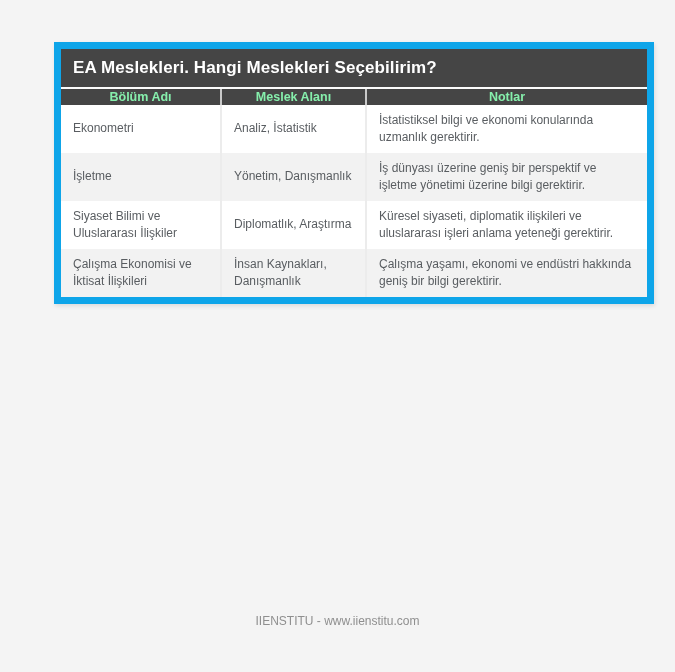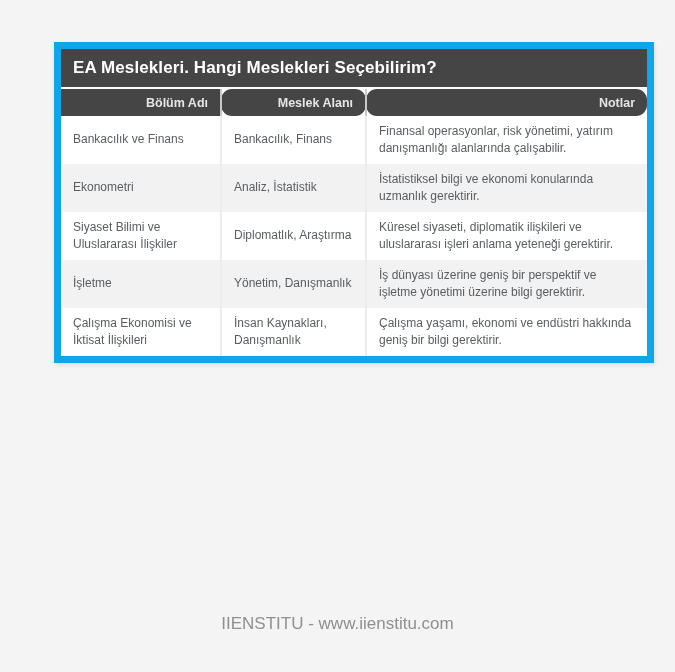--- a/index.html
+++ b/index.html
@@ -35,50 +35,50 @@
   }
   table {
     width: 100%;
     border-collapse: collapse;
     table-layout: fixed;
   }
   col.c1 { width: 160px; }
   col.c2 { width: 145px; }
   thead th {
     background: #454545;
-    color: #e5e5e5;
+    color: #86efac;
     font-size: 12.5px;
     font-weight: bold;
-    text-align: right;
-    height: 27px;
+    text-align: center;
+    height: 16px;
     padding: 0 12px;
     box-sizing: border-box;
   }
-  thead th + th { border-left: 2px solid #c9c9c9; border-radius: 11px; }
+  thead th + th { border-left: 2px solid #c9c9c9; }
   tbody td {
     font-size: 12px;
     color: #595d61;
     line-height: 1.45;
     padding: 6px 12px;
     height: 48px;
     box-sizing: border-box;
     vertical-align: middle;
     word-wrap: break-word;
   }
   tbody td + td { border-left: 2px solid #ececec; }
   tbody tr:nth-child(even) { background: #f2f2f2; }
   tbody tr:nth-child(odd)  { background: #ffffff; }
   .footer {
     position: absolute;
     top: 614px;
     left: 0;
     width: 675px;
     text-align: center;
     color: #8f8f8f;
-    font-size: 17px;
+    font-size: 12px;
   }
 </style>
 </head>
 <body>
 
 <div class="card">
   <div class="title-bar">EA Meslekleri. Hangi Meslekleri Seçebilirim?</div>
   <table>
     <colgroup>
       <col class="c1">
@@ -87,38 +87,33 @@
     </colgroup>
     <thead>
       <tr>
         <th>Bölüm Adı</th>
         <th>Meslek Alanı</th>
         <th>Notlar</th>
       </tr>
     </thead>
     <tbody id="table-body">
         <tr>
-    <td>Bankacılık ve Finans</td>
-    <td>Bankacılık, Finans</td>
-    <td>Finansal operasyonlar, risk yönetimi, yatırım danışmanlığı alanlarında çalışabilir.</td>
-  </tr>
-        <tr>
     <td>Ekonometri</td>
     <td>Analiz, İstatistik</td>
     <td>İstatistiksel bilgi ve ekonomi konularında uzmanlık gerektirir.</td>
   </tr>
         <tr>
+    <td>İşletme</td>
+    <td>Yönetim, Danışmanlık</td>
+    <td>İş dünyası üzerine geniş bir perspektif ve işletme yönetimi üzerine bilgi gerektirir.</td>
+  </tr>
+        <tr>
     <td>Siyaset Bilimi ve Uluslararası İlişkiler</td>
     <td>Diplomatlık, Araştırma</td>
     <td>Küresel siyaseti, diplomatik ilişkileri ve uluslararası işleri anlama yeteneği gerektirir.</td>
-  </tr>
-        <tr>
-    <td>İşletme</td>
-    <td>Yönetim, Danışmanlık</td>
-    <td>İş dünyası üzerine geniş bir perspektif ve işletme yönetimi üzerine bilgi gerektirir.</td>
   </tr>
         <tr>
     <td>Çalışma Ekonomisi ve İktisat İlişkileri</td>
     <td>İnsan Kaynakları, Danışmanlık</td>
     <td>Çalışma yaşamı, ekonomi ve endüstri hakkında geniş bir bilgi gerektirir.</td>
   </tr>
       </tbody>
   </table>
 </div>
 

